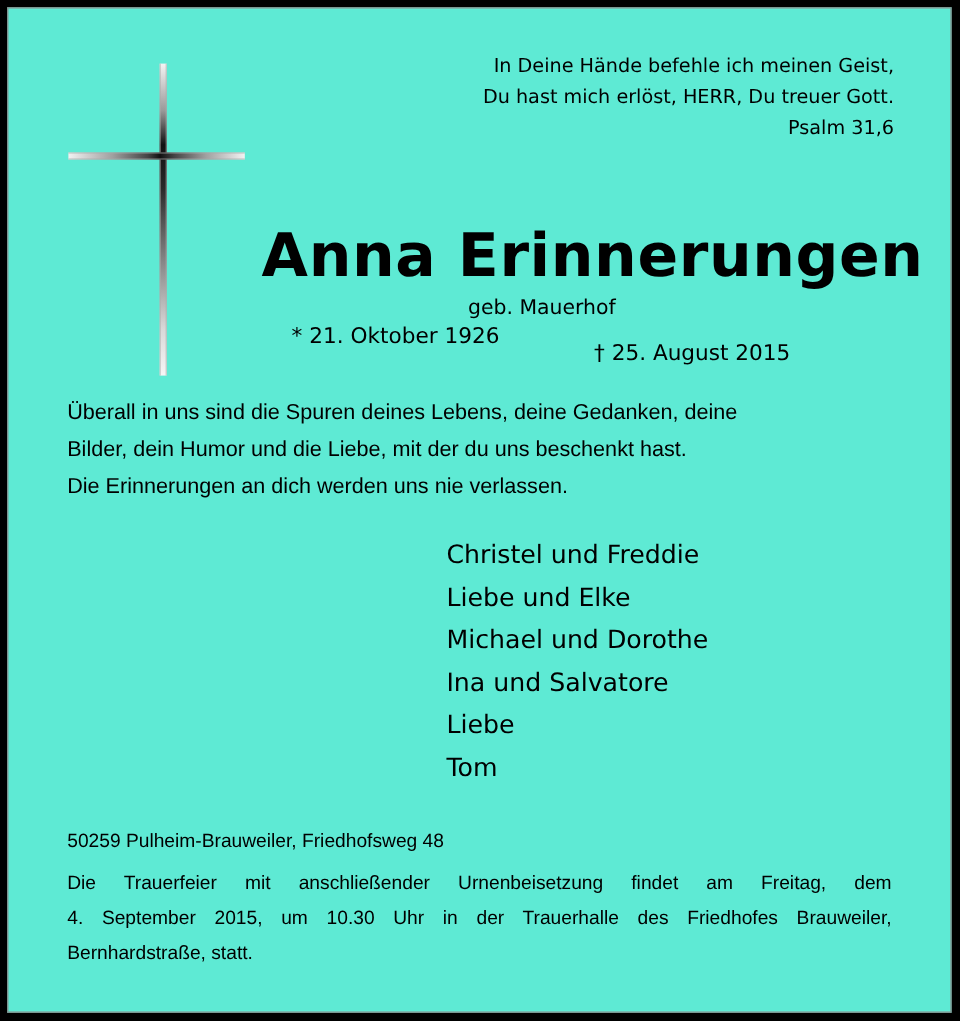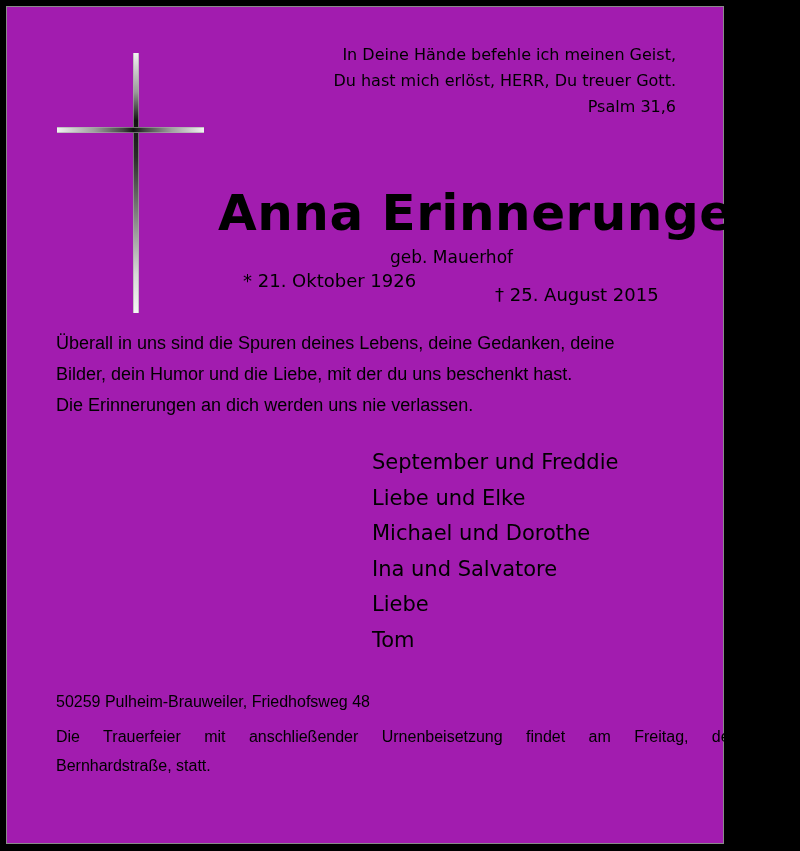--- a/index.html
+++ b/index.html
@@ -1,22 +1,22 @@
 <!DOCTYPE html>
 <html><head>
   <meta charset="utf-8">
   <style>
     html, body { margin: 0; padding: 0; }
     body {
       width: 800px; height: 851px; background: #000; position: relative; overflow: hidden;
       font-family: "DejaVu Sans", sans-serif; color: #000;
     }
     .page {
-      position: absolute; left: 6px; top: 6px; width: 718px; height: 838px;
-      background: #a21caf; box-shadow: inset 0 0 0 1px #8a8a8a;
+      position: absolute; left: 6px; top: 6px; width: 787px; height: 838px;
+      background: #5eead4; box-shadow: inset 0 0 0 1px #8a8a8a;
     }
     .abs { position: absolute; white-space: nowrap; }
     .cross-v {
       position: absolute; left: 127px; top: 47px; width: 6px; height: 260px;
       background: linear-gradient(to bottom, #f4f4f4 0%, #9a9a9a 15%, #111 26%, #2a2a2a 40%, #8c8c8c 65%, #d8d8d8 85%, #f6f6f6 100%);
     }
     .cross-v::before, .cross-v::after { content: ""; position: absolute; top: 0; bottom: 0; width: 1px; background: rgba(170,170,170,0.6); }
     .cross-v::before { left: 0; } .cross-v::after { right: 0; }
     .cross-h {
       position: absolute; left: 51px; top: 121px; width: 147px; height: 6px;
@@ -56,28 +56,29 @@
   <div class="abs dates" style="left:237px; top:264px;">* 21. Oktober 1926</div>
   <div class="abs dates" style="left:489px; top:278px;text-align:right;">† 25. August 2015</div>
 
   <div class="abs body-text" style="left:50px; top:322px;">
     <div>Überall in uns sind die Spuren deines Lebens, deine Gedanken, deine</div>
     <div>Bilder, dein Humor und die Liebe, mit der du uns beschenkt hast.</div>
     <div>Die Erinnerungen an dich werden uns nie verlassen.</div>
   </div>
 
   <div class="abs family" style="left:366px; top:439px;">
-    <div>September und Freddie</div>
+    <div>Christel und Freddie</div>
     <div>Liebe und Elke</div>
     <div>Michael und Dorothe</div>
     <div>Ina und Salvatore</div>
     <div>Liebe</div>
     <div>Tom</div>
   </div>
 
   <div class="abs addr" style="left:50px; top:687px;text-align:right;">50259 Pulheim-Brauweiler, Friedhofsweg 48</div>
 
   <div class="abs service" style="left:50px; top:716px; white-space:normal;">
     <div style="text-align:justify; text-align-last:justify;">Die Trauerfeier mit anschließender Urnenbeisetzung findet am Freitag, dem</div>
+    <div style="text-align:justify; text-align-last:justify;">4. September 2015, um 10.30 Uhr in der Trauerhalle des Friedhofes Brauweiler,</div>
     <div>Bernhardstraße, statt.</div>
   </div>
 
 </div>
 
 </body></html>

